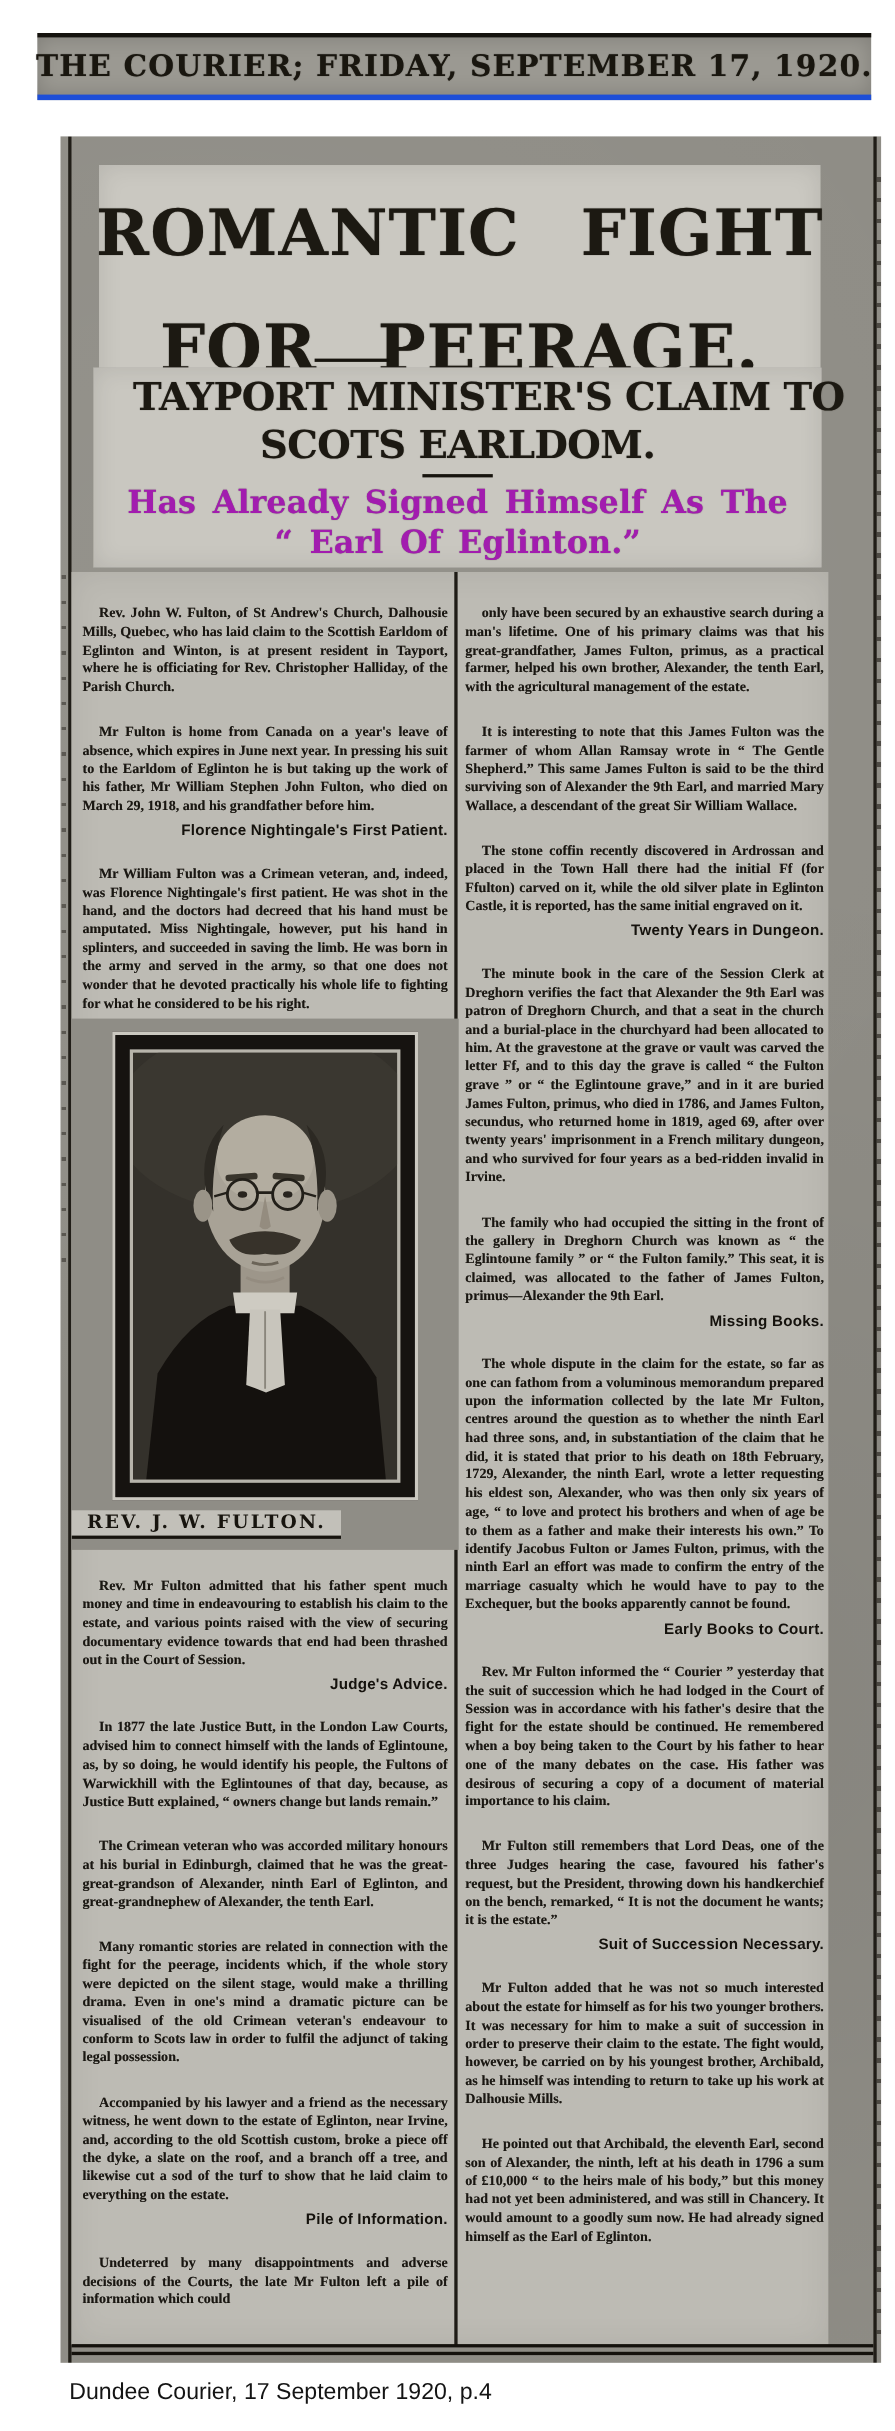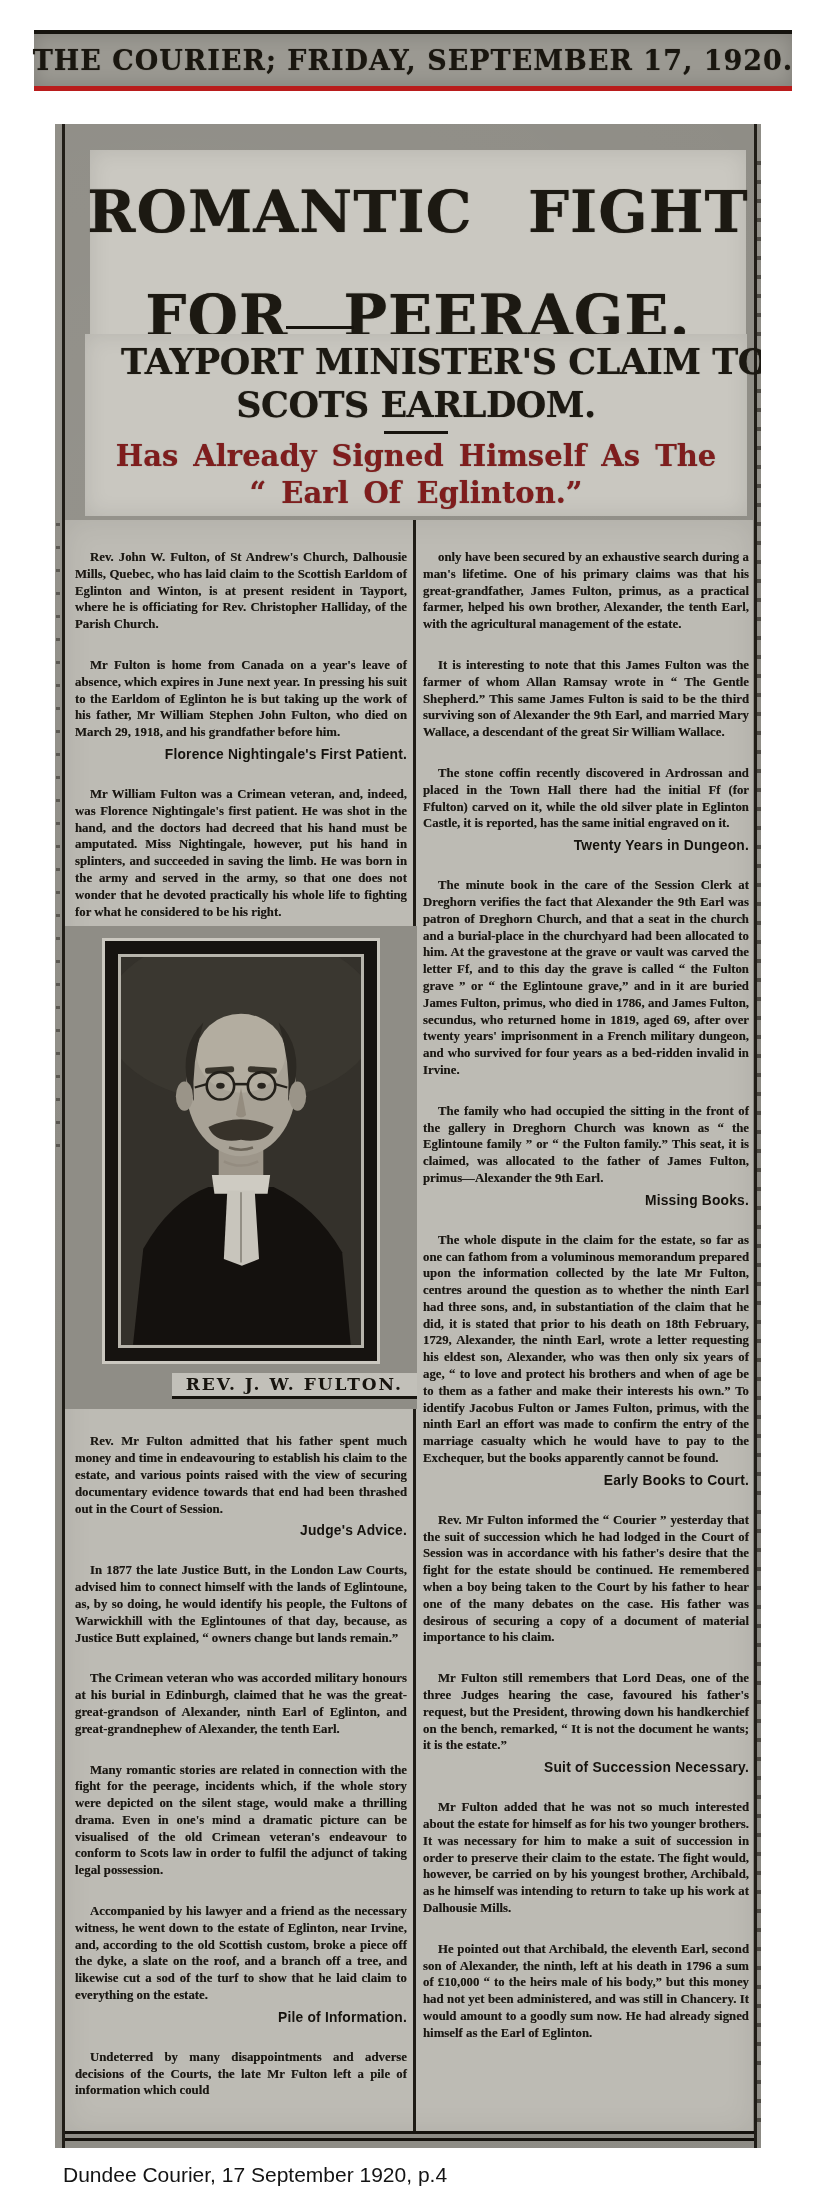--- a/index.html
+++ b/index.html
@@ -4,37 +4,38 @@
 <style>
   html,body{margin:0;padding:0;}
   body{
     width:814px;height:2210px;position:relative;background:#ffffff;
     font-family:"Liberation Serif", serif;color:#17140f;
   }
   
   .masthead{
     position:absolute;left:34px;top:30px;width:758px;height:52px;
     background:#9b9992;
-    border-top:4px solid #15130e;border-bottom:5px solid #b91c1c;
+    border-top:4px solid #15130e;border-bottom:5px solid #1d4ed8;
     display:flex;align-items:center;justify-content:center;
     box-shadow:inset 0 0 18px rgba(0,0,0,.18);
   }
   .masthead .mtitle{
     font-family:"DejaVu Serif", serif;font-weight:bold;font-size:27px;
     letter-spacing:1px;color:#19160f;white-space:nowrap;
     text-shadow:0 0 1px rgba(20,17,10,.55);
   }
   
   .clip{
     position:absolute;left:55px;top:124px;width:706px;height:2024px;
     background:#8f8d86;
     background-image:
       radial-gradient(circle at 18% 22%, rgba(255,255,255,.05), transparent 45%),
       radial-gradient(circle at 80% 70%, rgba(0,0,0,.06), transparent 50%);
     overflow:hidden;
+    padding-left:40px;
   }
   .rule-left{position:absolute;left:7px;top:0;bottom:0;width:3px;background:#201d17;}
   .rule-right{position:absolute;right:4px;top:0;bottom:0;width:3px;background:#201d17;}
   .edge-fragments{
     position:absolute;right:0;top:30px;bottom:26px;width:4px;
     background:repeating-linear-gradient(to bottom,
       transparent 0 7px, rgba(24,20,14,.55) 7px 11px, transparent 11px 19px);
   }
   .edge-fragments-l{
     position:absolute;left:1px;top:390px;height:650px;width:4px;
@@ -62,21 +63,21 @@
     text-align:center;
   }
   .sub{
     font-family:"DejaVu Serif", serif;font-weight:bold;color:#1c1912;
     font-size:35px;line-height:43px;letter-spacing:-0.5px;white-space:nowrap;
     text-shadow:0 0 1px rgba(25,20,12,.55);
   }
   .sub-first{margin-top:6px;margin-left:36px;}
   .div2{position:relative;margin:5px auto 4px;width:64px;height:3px;background:#17140e;}
   .deck{
-    font-family:"DejaVu Serif", serif;font-weight:bold;color:#7f1d1d;
+    font-family:"DejaVu Serif", serif;font-weight:bold;color:#a21caf;
     font-size:29px;line-height:37px;word-spacing:5px;white-space:nowrap;
     text-shadow:0 0 1px rgba(25,20,12,.5);
   }
   
   .bodyarea{
     position:absolute;left:10px;top:396px;width:688px;height:1612px;
     background:#bdbbb4;
     box-shadow:inset 0 0 30px rgba(0,0,0,.08);
     overflow:hidden;
   }
@@ -89,21 +90,21 @@
     font-weight:bold;color:#1a1712;
     text-shadow:0 0 0.5px rgba(26,23,18,.5);
     margin-top:24px;
   }
   .crosshead{
     font-family:Liberation Sans, sans-serif;font-weight:bold;font-size:13.8px;
     text-align:right;margin:6px 0 3px;color:#15120d;letter-spacing:0.2px;
   }
   
   .photo-strip{
-    margin:6px -10px 6px;background:#8f8d86;padding:12px 0 10px;text-align:right;
+    margin:6px -10px 6px;background:#8f8d86;padding:12px 0 10px;text-align:left;
   }
   .photo-frame{
     margin:0 auto;width:272px;border:3px solid #cbc8c0;background:#161310;
   }
   .photo-black{border:13px solid #161310;}
   .photo-inner{border:3px solid #b7b4ab;background:#2f2c27;font-size:0;}
   .photo-inner svg{display:block;}
   figure{margin:0;}
   figcaption{margin-top:9px;}
   .photo-caption{

